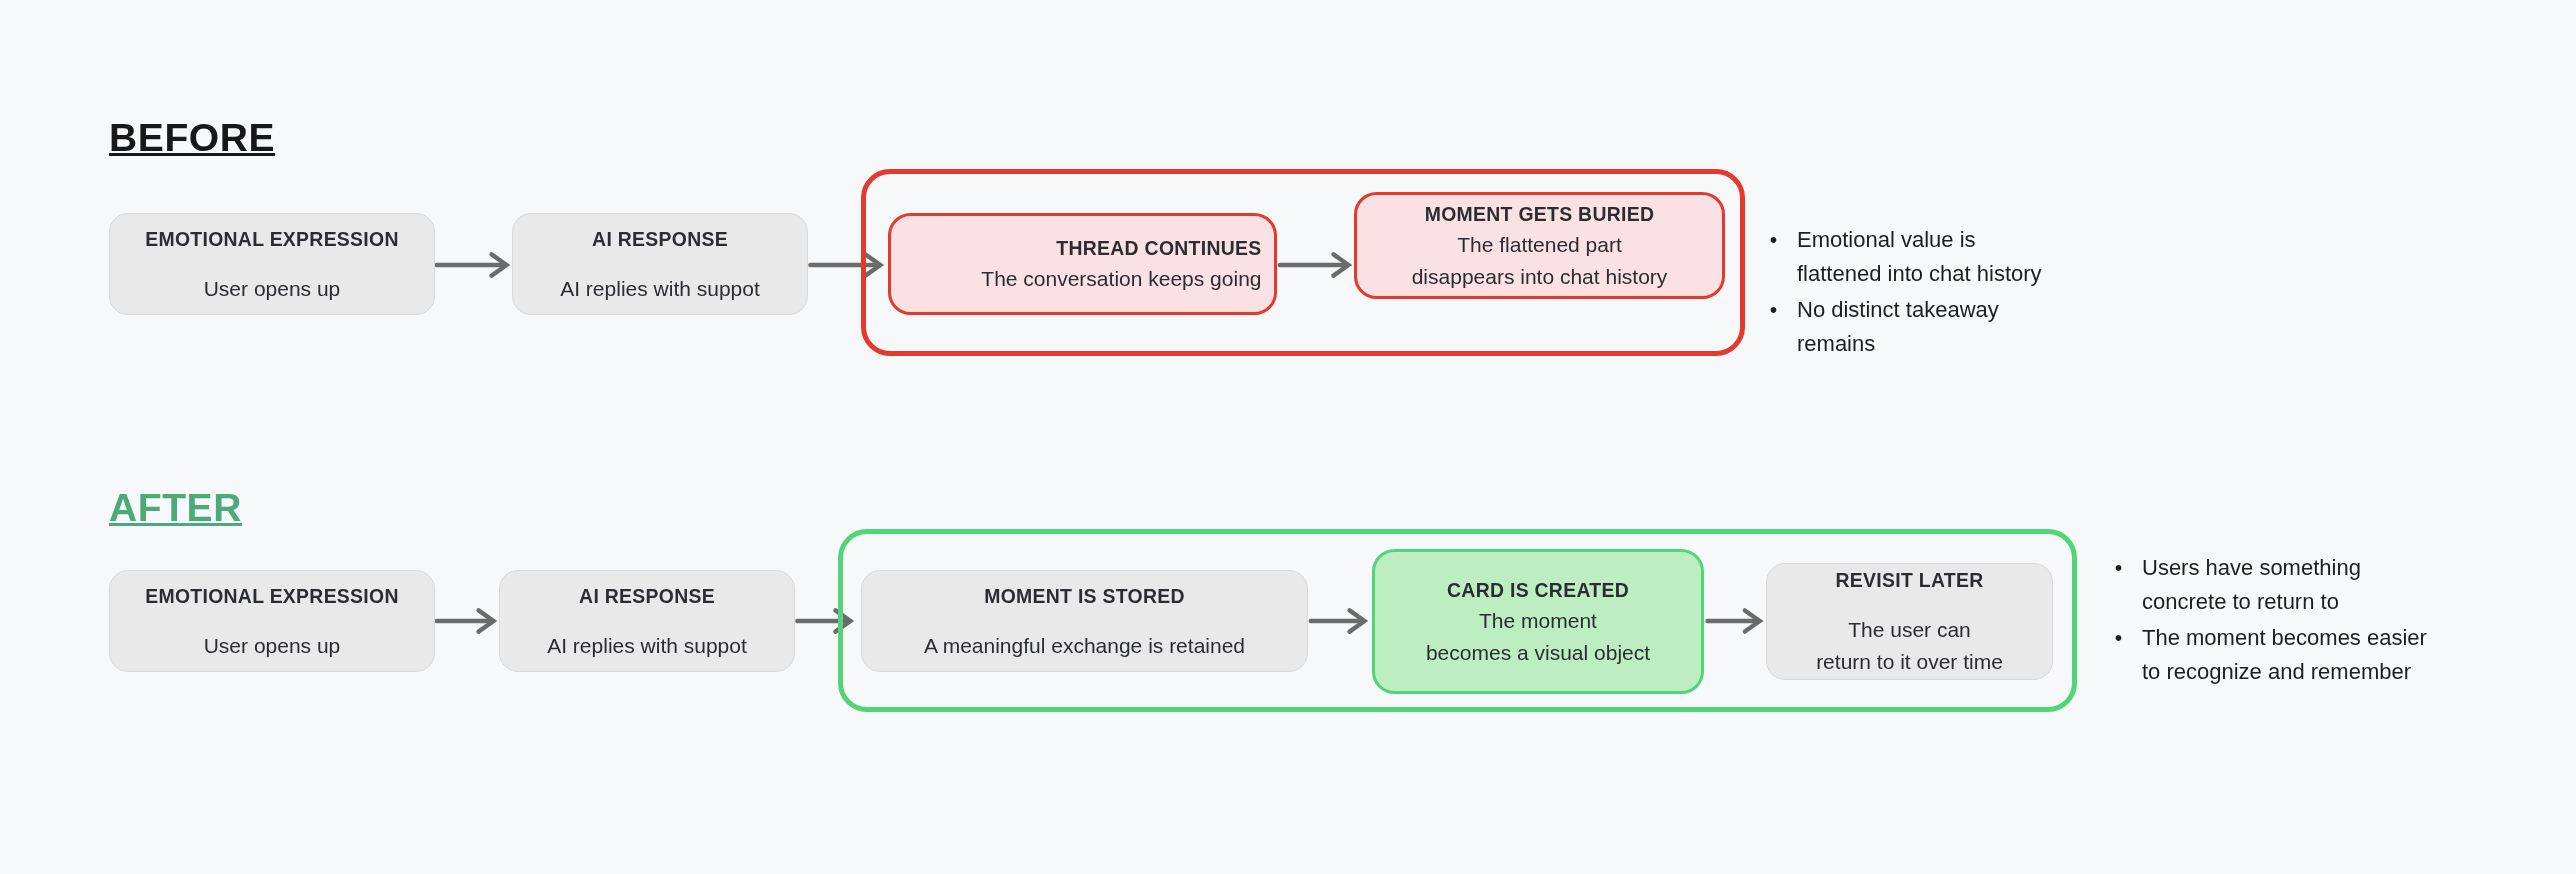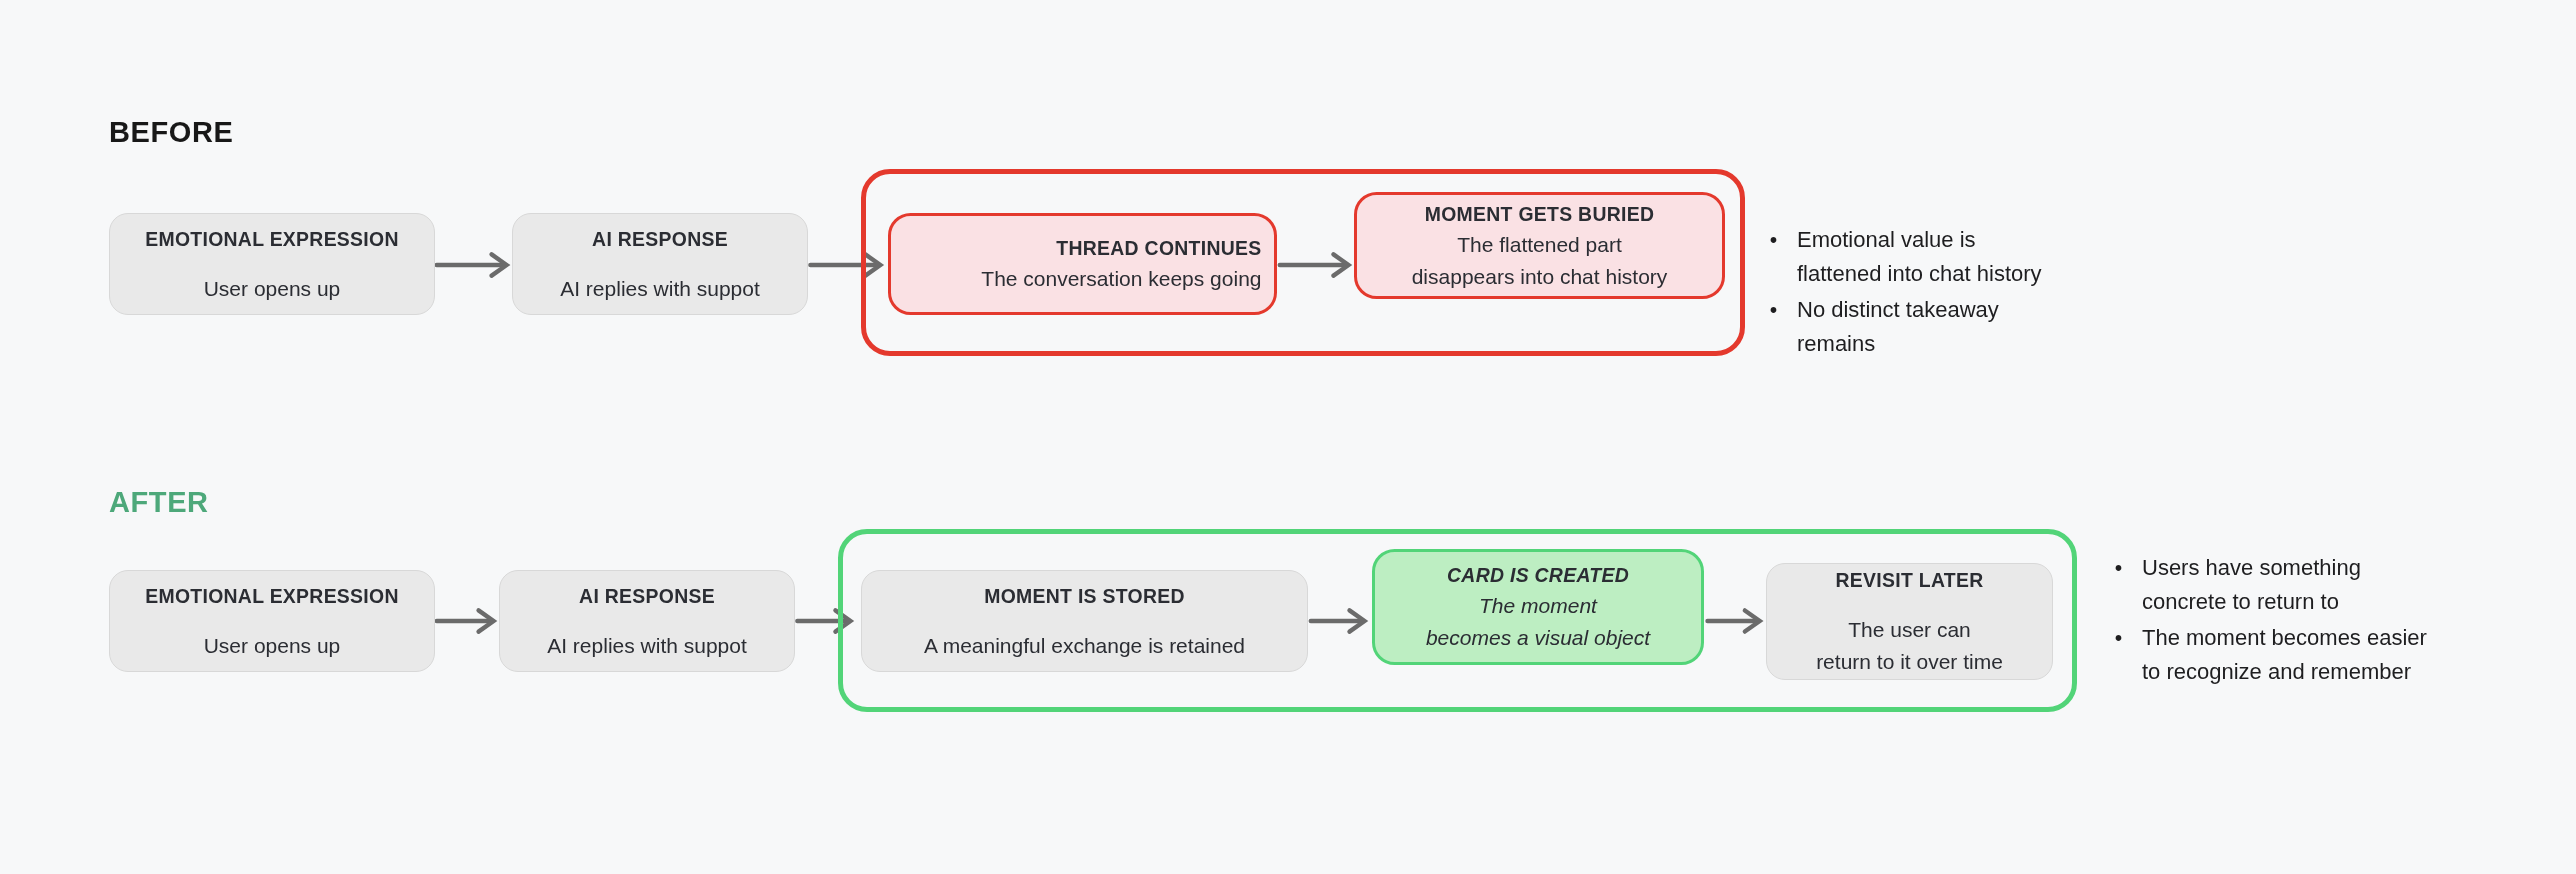--- a/index.html
+++ b/index.html
@@ -22,24 +22,25 @@
   body { font-family: "Liberation Sans", sans-serif; }
   .canvas {
     position: relative;
     width: 2576px;
     height: 875px;
     background: var(--bg);
     overflow: hidden;
   }
   .section-label {
     position: absolute;
-    font-size: 29px;
+    font-size: 39px;
     font-weight: 700;
     letter-spacing: 0.6px;
     line-height: 1.1;
+    text-decoration: underline;
   }
   .section-label.before { color: var(--black-label); }
   .section-label.after  { color: var(--green-label); }
 
   .group {
     position: absolute;
     border-radius: 29px;
     z-index: 2;
     background: transparent;
   }
@@ -200,21 +201,21 @@
     <div class="node-sub">
       <span>A meaningful exchange is retained</span>
     </div>
   </div>
 
   <svg class="arrow" style="left:1308px; top:606px;" width="63" height="30" viewBox="0 0 100 48">
     <line x1="4" y1="24" x2="88" y2="24"></line>
     <polyline points="66,7 90,24 66,41"></polyline>
   </svg>
 
-  <div class="node green" style="left:1372px; top:549px; width:332px; height:116px;font-style:italic;">
+  <div class="node green" style="left:1372px; top:549px; width:332px; height:145px;">
     <div class="node-title">CARD IS CREATED</div>
     <div class="node-sub">
       <span>The moment</span>
       <span>becomes a visual object</span>
     </div>
   </div>
 
   <svg class="arrow" style="left:1705px; top:606px;" width="61" height="30" viewBox="0 0 98 48">
     <line x1="4" y1="24" x2="86" y2="24"></line>
     <polyline points="64,7 88,24 64,41"></polyline>

